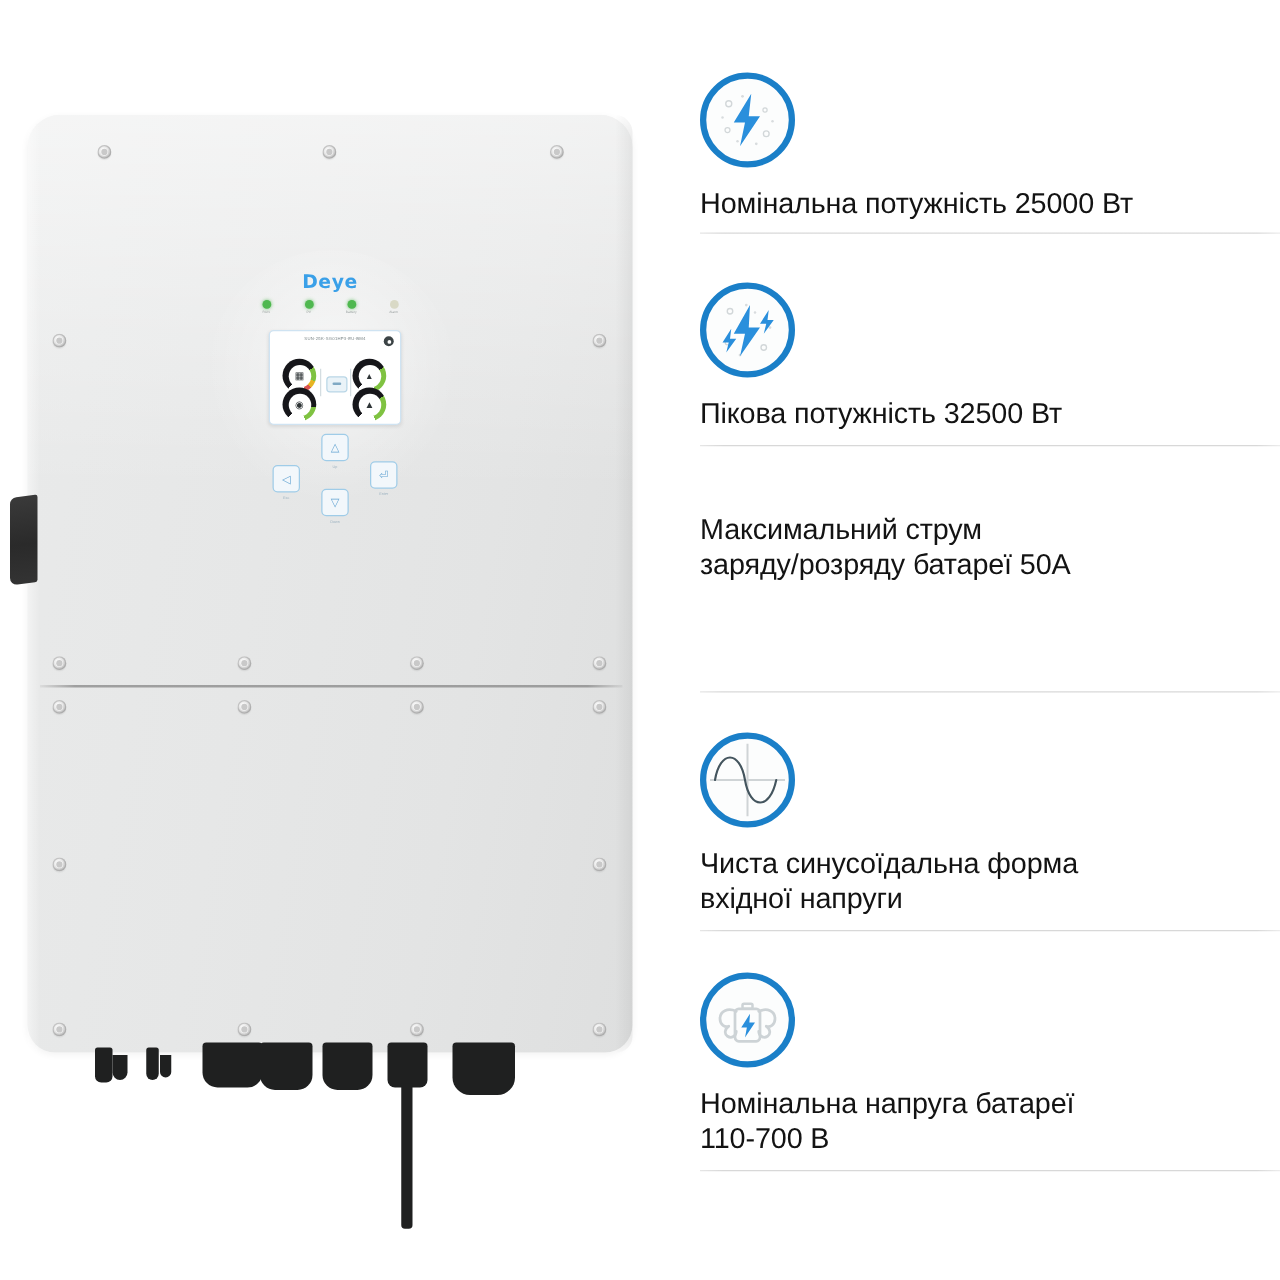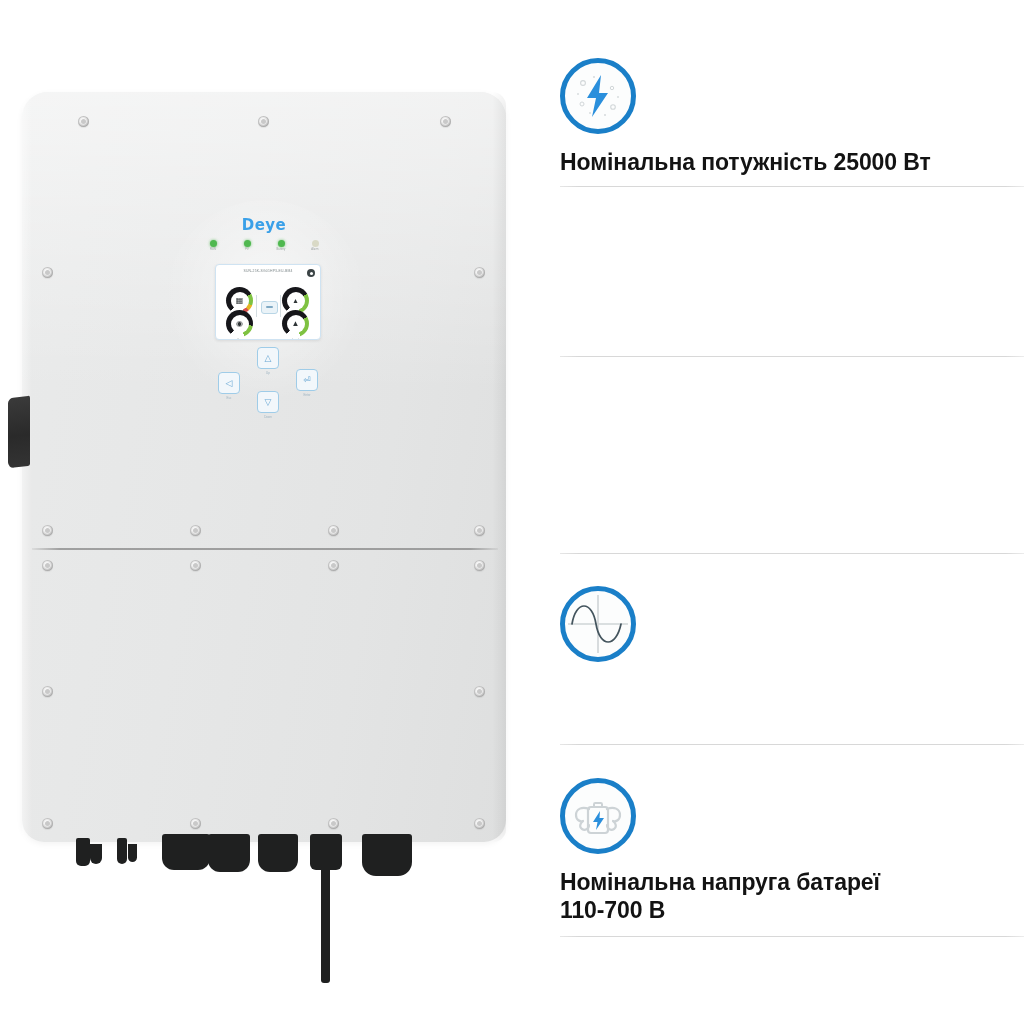--- a/index.html
+++ b/index.html
@@ -170,21 +170,21 @@
   .feat-icon{
     width:76px;height:76px;border-radius:50%;
     border:5px solid #1a7fc8;
     background:#fcfdfd;
     box-sizing:border-box;
     position:relative;
     display:flex;align-items:center;justify-content:center;
   }
   .feat-text{
     margin-top:14px;
-    font-size:23px;font-weight:700;color:#131313;
+    font-size:23px;font-weight:400;color:#131313;
     line-height:1.22;letter-spacing:-.1px;
     max-width:420px;
     white-space:pre-line;
   }
   .divider{
     position:absolute;left:20px;right:0;height:1px;
     background:linear-gradient(90deg,#e6e6e6,#d8d8d8 4%,#d8d8d8 96%,#ececec);
   }
   svg{display:block;}
 </style>
@@ -318,34 +318,55 @@
           <circle cx="8" cy="26" r="1" fill="#d8dcde"></circle>
           <circle cx="48" cy="29" r="1" fill="#d8dcde"></circle>
           <circle cx="20" cy="45" r="1" fill="#d8dcde"></circle>
           <path d="M31 7 L17 30 L26 30 L22 49 L38 25 L29 25 Z" fill="#2a8fdc"></path>
         </svg>
       </div>
       <div class="feat-text">Номінальна потужність 25000 Вт</div>
     </div>
     <div class="divider" style="top:186px"></div>
 
+    <div class="feature" style="top:226px">
+      <div class="feat-icon">
+        <svg width="56" height="56" viewBox="0 0 56 56" aria-hidden="true">
+          <circle cx="14" cy="13" r="2.2" fill="none" stroke="#d2d7d9" stroke-width="1.1"></circle>
+          <circle cx="41" cy="42" r="2.2" fill="none" stroke="#d2d7d9" stroke-width="1.1"></circle>
+          <circle cx="12" cy="38" r="1.8" fill="none" stroke="#d2d7d9" stroke-width="1"></circle>
+          <circle cx="27" cy="8" r="1.1" fill="#d8dcde"></circle>
+          <circle cx="46" cy="26" r="1.1" fill="#d8dcde"></circle>
+          <circle cx="22" cy="48" r="1.1" fill="#d8dcde"></circle>
+          <circle cx="34" cy="14" r="1" fill="#d8dcde"></circle>
+          <path d="M30 8 L17 31 L26 31 L22 49 L38 26 L29 26 Z" fill="#2a8fdc"></path>
+          <path d="M45 12 L38 23 L43 23 L41 31 L49 20 L44 20 Z" fill="#2a8fdc"></path>
+          <path d="M15 27 L8 38 L13 38 L11 46 L19 35 L14 35 Z" fill="#2a8fdc"></path>
+        </svg>
+      </div>
+      <div class="feat-text">Пікова потужність 32500 Вт</div>
+    </div>
     <div class="divider" style="top:356px"></div>
 
     <div class="feature" style="top:395px">
+      <div class="feat-text">Максимальний струм
+заряду/розряду батареї 50A</div>
     </div>
     <div class="divider" style="top:553px"></div>
 
     <div class="feature" style="top:586px">
       <div class="feat-icon">
         <svg width="64" height="64" viewBox="0 0 64 64" aria-hidden="true">
           <line x1="2" y1="32" x2="62" y2="32" stroke="#cfd4d6" stroke-width="1.6"></line>
           <line x1="32" y1="3" x2="32" y2="61" stroke="#cfd4d6" stroke-width="1.6"></line>
           <path d="M6 32 C10 8, 26 8, 30 32 C34 56, 50 56, 55 32" fill="none" stroke="#44555e" stroke-width="1.7" stroke-linecap="round"></path>
         </svg>
       </div>
+      <div class="feat-text">Чиста синусоїдальна форма
+вхідної напруги</div>
     </div>
     <div class="divider" style="top:744px"></div>
 
     <div class="feature" style="top:778px">
       <div class="feat-icon">
         <svg width="58" height="58" viewBox="0 0 58 58" aria-hidden="true">
           <path d="M20 22 C13 19, 7 22, 7 28 C7 33, 11 35, 14 34 C11 36, 10 40, 13 42 C16 44, 20 42, 20 38" fill="none" stroke="#cdd3d6" stroke-width="2.2" stroke-linecap="round" stroke-linejoin="round"></path>
           <path d="M38 22 C45 19, 51 22, 51 28 C51 33, 47 35, 44 34 C47 36, 48 40, 45 42 C42 44, 38 42, 38 38" fill="none" stroke="#cdd3d6" stroke-width="2.2" stroke-linecap="round" stroke-linejoin="round"></path>
           <rect x="25" y="16" width="8" height="4" rx="1.2" fill="none" stroke="#cdd3d6" stroke-width="2"></rect>
           <rect x="19" y="20" width="20" height="26" rx="3" fill="none" stroke="#cdd3d6" stroke-width="2.2"></rect>

